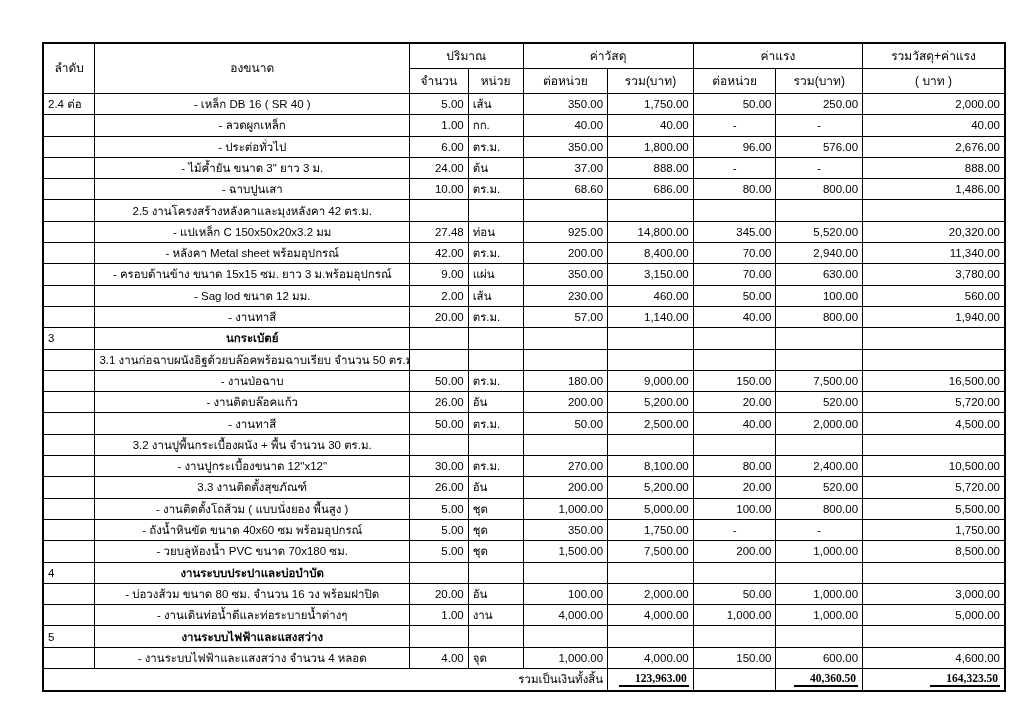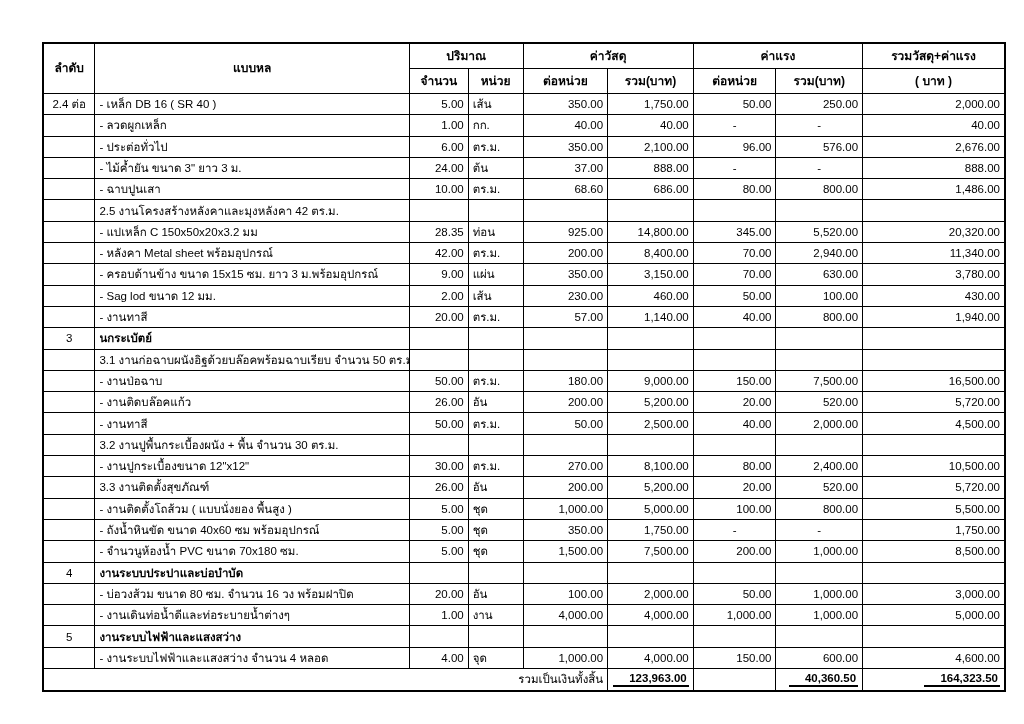--- a/index.html
+++ b/index.html
@@ -22,36 +22,36 @@
     line-height:1.05;
   }
   table.boq th, table.boq td{
     border:1px solid #000;
     padding:1px 4px;
     overflow:hidden;
     white-space:nowrap;
     vertical-align:middle;
   }
   thead th{
-    font-weight:bold;
+    font-weight:normal;
     font-size:12px;
     text-align:center;
     height:22px;
     padding:1px 2px;
   }
   tbody td{height:18.3px;}
   tfoot td{height:19px;}
-  .c-no{text-align:center;margin-left:44px;}
-  .c-desc{text-align:left;}
+  .c-no{margin-left:44px;}
+  .c-desc{text-align:center;}
   .c-num{text-align:right;padding-right:6px;}
   .c-unit{text-align:left;}
   .c-dash{text-align:center;}
   .bold{font-weight:bold;}
   .foot-label{text-align:right;font-weight:normal;padding-right:5px;}
-  .foot-total{text-align:right;font-weight:bold;padding-right:4px;}
+  .foot-total{text-align:right;font-weight:bold;padding-right:4px;font-family:Liberation Serif, serif;}
   .foot-total .tot{
     display:inline-block;
     border-bottom:2px solid #000;
     padding:0 2px 1px 16px;
   }
 </style>
 </head>
 <body>
 
 <div class="page">
@@ -63,21 +63,21 @@
       <col style="width:5.7%">
       <col style="width:8.8%">
       <col style="width:8.9%">
       <col style="width:8.6%">
       <col style="width:9.0%">
       <col style="width:14.8%">
     </colgroup>
     <thead>
       <tr>
         <th rowspan="2">ลำดับ</th>
-        <th rowspan="2">แบบหล</th>
+        <th rowspan="2">องขนาด</th>
         <th colspan="2">ปริมาณ</th>
         <th colspan="2">ค่าวัสดุ</th>
         <th colspan="2">ค่าแรง</th>
         <th>รวมวัสดุ+ค่าแรง</th>
       </tr>
       <tr>
         <th>จำนวน</th>
         <th>หน่วย</th>
         <th>ต่อหน่วย</th>
         <th>รวม(บาท)</th>
@@ -108,21 +108,21 @@
           <td class="c-dash">-</td>
           <td class="c-dash">-</td>
           <td class="c-num">40.00</td>
         </tr>
         <tr>
           <td class="c-no"></td>
           <td class="c-desc">- ประต่อทั่วไป</td>
           <td class="c-num">6.00</td>
           <td class="c-unit">ตร.ม.</td>
           <td class="c-num">350.00</td>
-          <td class="c-num">2,100.00</td>
+          <td class="c-num">1,800.00</td>
           <td class="c-num">96.00</td>
           <td class="c-num">576.00</td>
           <td class="c-num">2,676.00</td>
         </tr>
         <tr>
           <td class="c-no"></td>
           <td class="c-desc">- ไม้ค้ำยัน ขนาด 3" ยาว 3 ม.</td>
           <td class="c-num">24.00</td>
           <td class="c-unit">ต้น</td>
           <td class="c-num">37.00</td>
@@ -149,21 +149,21 @@
           <td class="c-unit"></td>
           <td class="c-num"></td>
           <td class="c-num"></td>
           <td class="c-num"></td>
           <td class="c-num"></td>
           <td class="c-num"></td>
         </tr>
         <tr>
           <td class="c-no"></td>
           <td class="c-desc">- แปเหล็ก  C 150x50x20x3.2 มม</td>
-          <td class="c-num">28.35</td>
+          <td class="c-num">27.48</td>
           <td class="c-unit">ท่อน</td>
           <td class="c-num">925.00</td>
           <td class="c-num">14,800.00</td>
           <td class="c-num">345.00</td>
           <td class="c-num">5,520.00</td>
           <td class="c-num">20,320.00</td>
         </tr>
         <tr>
           <td class="c-no"></td>
           <td class="c-desc">- หลังคา Metal sheet พร้อมอุปกรณ์</td>
@@ -188,21 +188,21 @@
         </tr>
         <tr>
           <td class="c-no"></td>
           <td class="c-desc">- Sag lod ขนาด 12 มม.</td>
           <td class="c-num">2.00</td>
           <td class="c-unit">เส้น</td>
           <td class="c-num">230.00</td>
           <td class="c-num">460.00</td>
           <td class="c-num">50.00</td>
           <td class="c-num">100.00</td>
-          <td class="c-num">430.00</td>
+          <td class="c-num">560.00</td>
         </tr>
         <tr>
           <td class="c-no"></td>
           <td class="c-desc">- งานทาสี</td>
           <td class="c-num">20.00</td>
           <td class="c-unit">ตร.ม.</td>
           <td class="c-num">57.00</td>
           <td class="c-num">1,140.00</td>
           <td class="c-num">40.00</td>
           <td class="c-num">800.00</td>
@@ -313,21 +313,21 @@
           <td class="c-num">5.00</td>
           <td class="c-unit">ชุด</td>
           <td class="c-num">350.00</td>
           <td class="c-num">1,750.00</td>
           <td class="c-dash">-</td>
           <td class="c-dash">-</td>
           <td class="c-num">1,750.00</td>
         </tr>
         <tr>
           <td class="c-no"></td>
-          <td class="c-desc">- จำนวนูห้องน้ำ PVC ขนาด 70x180 ซม.</td>
+          <td class="c-desc">- วยบลูห้องน้ำ PVC ขนาด 70x180 ซม.</td>
           <td class="c-num">5.00</td>
           <td class="c-unit">ชุด</td>
           <td class="c-num">1,500.00</td>
           <td class="c-num">7,500.00</td>
           <td class="c-num">200.00</td>
           <td class="c-num">1,000.00</td>
           <td class="c-num">8,500.00</td>
         </tr>
         <tr>
           <td class="c-no">4</td>

